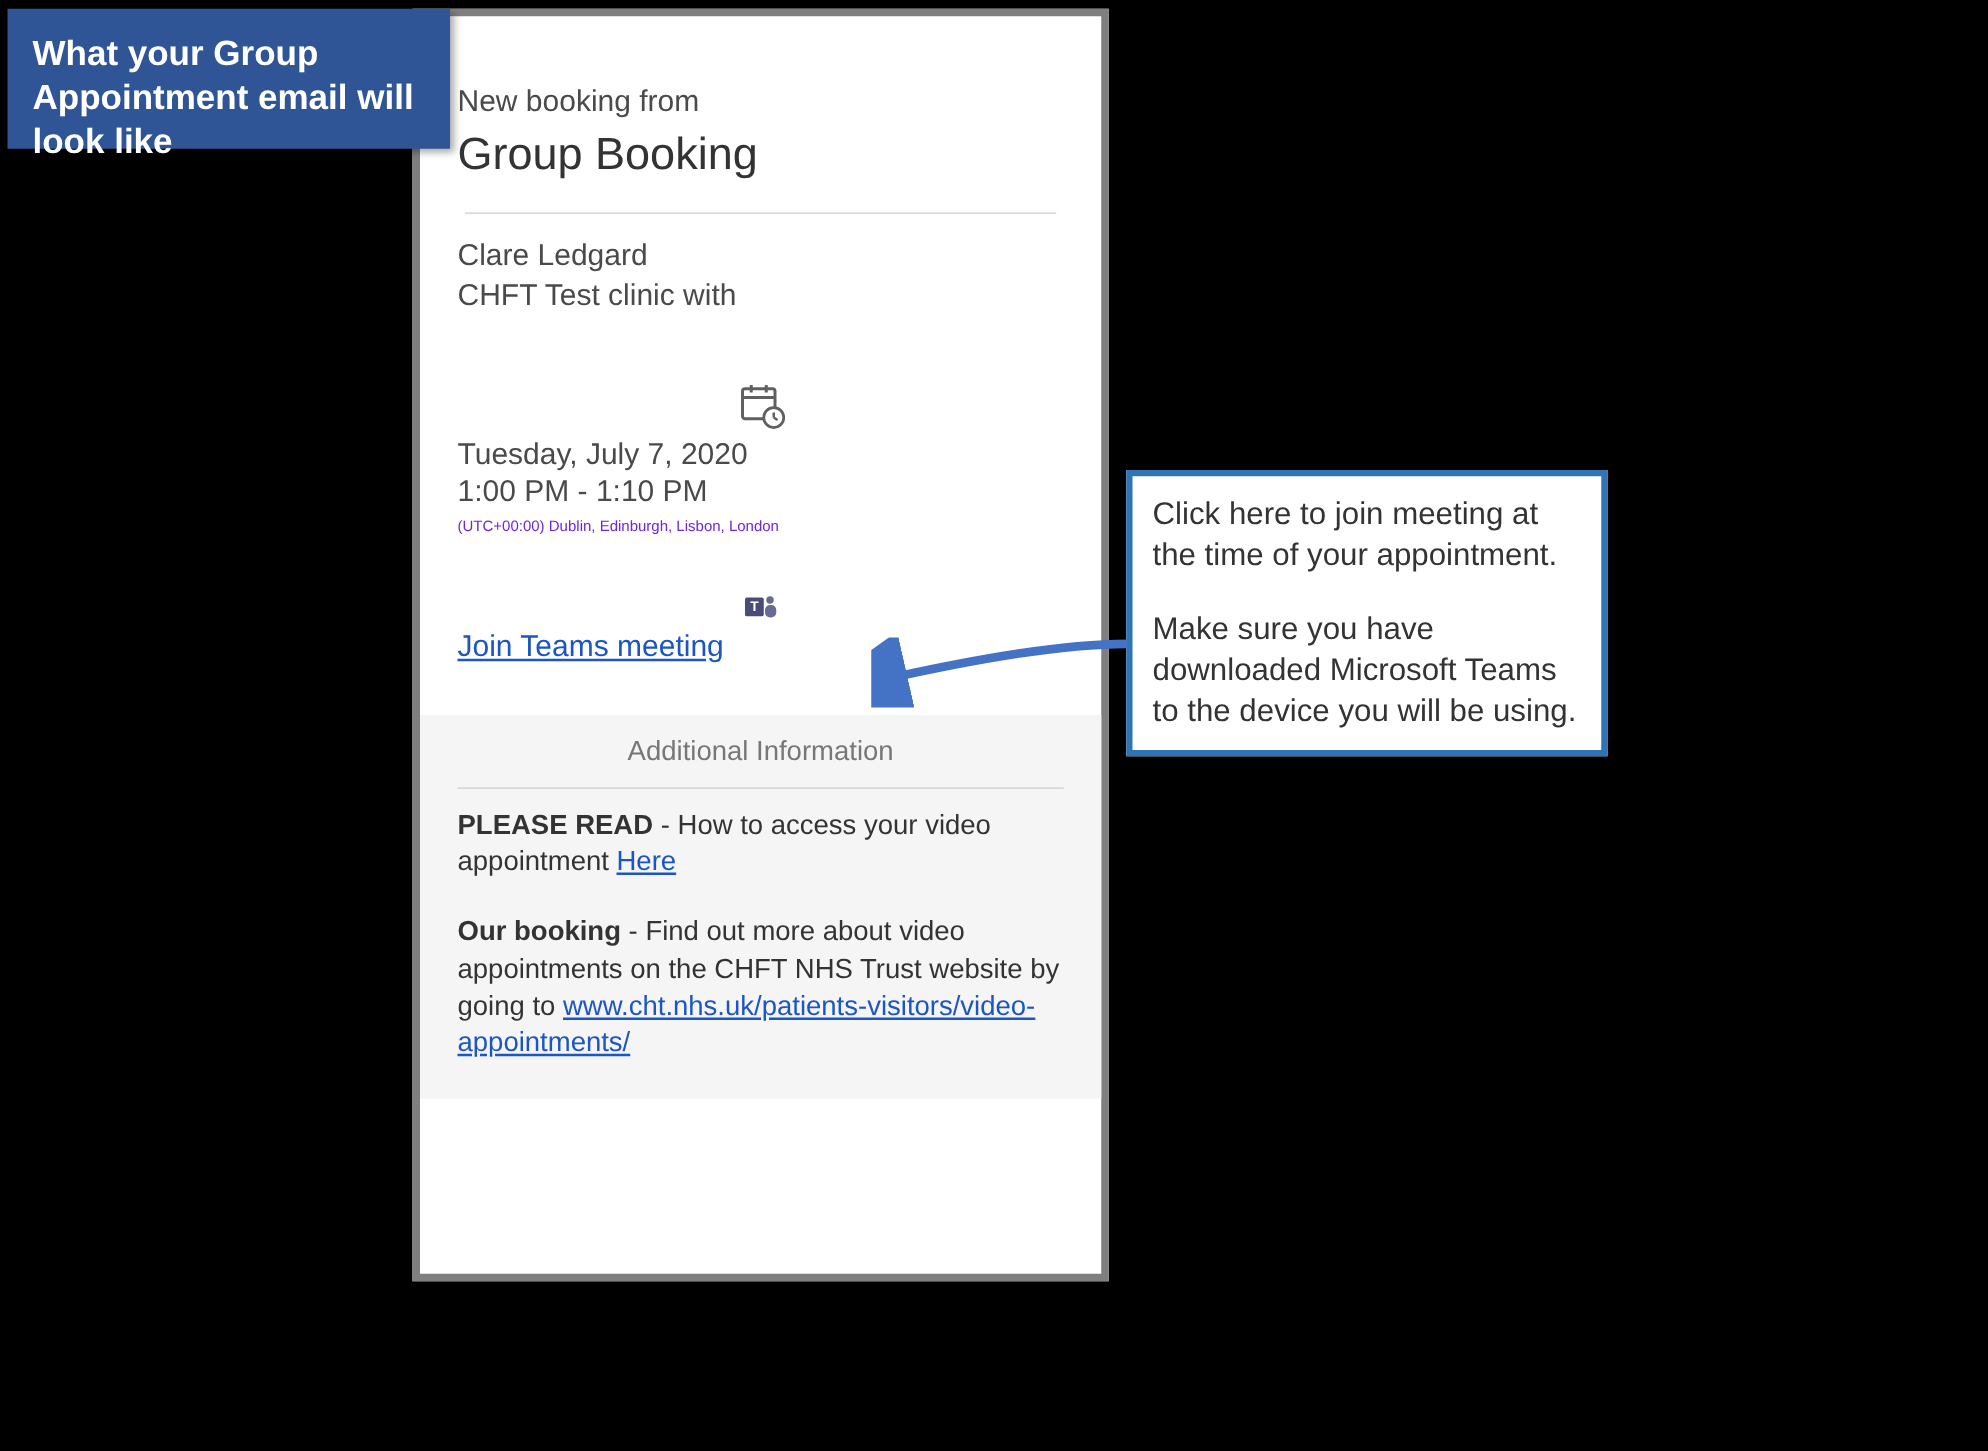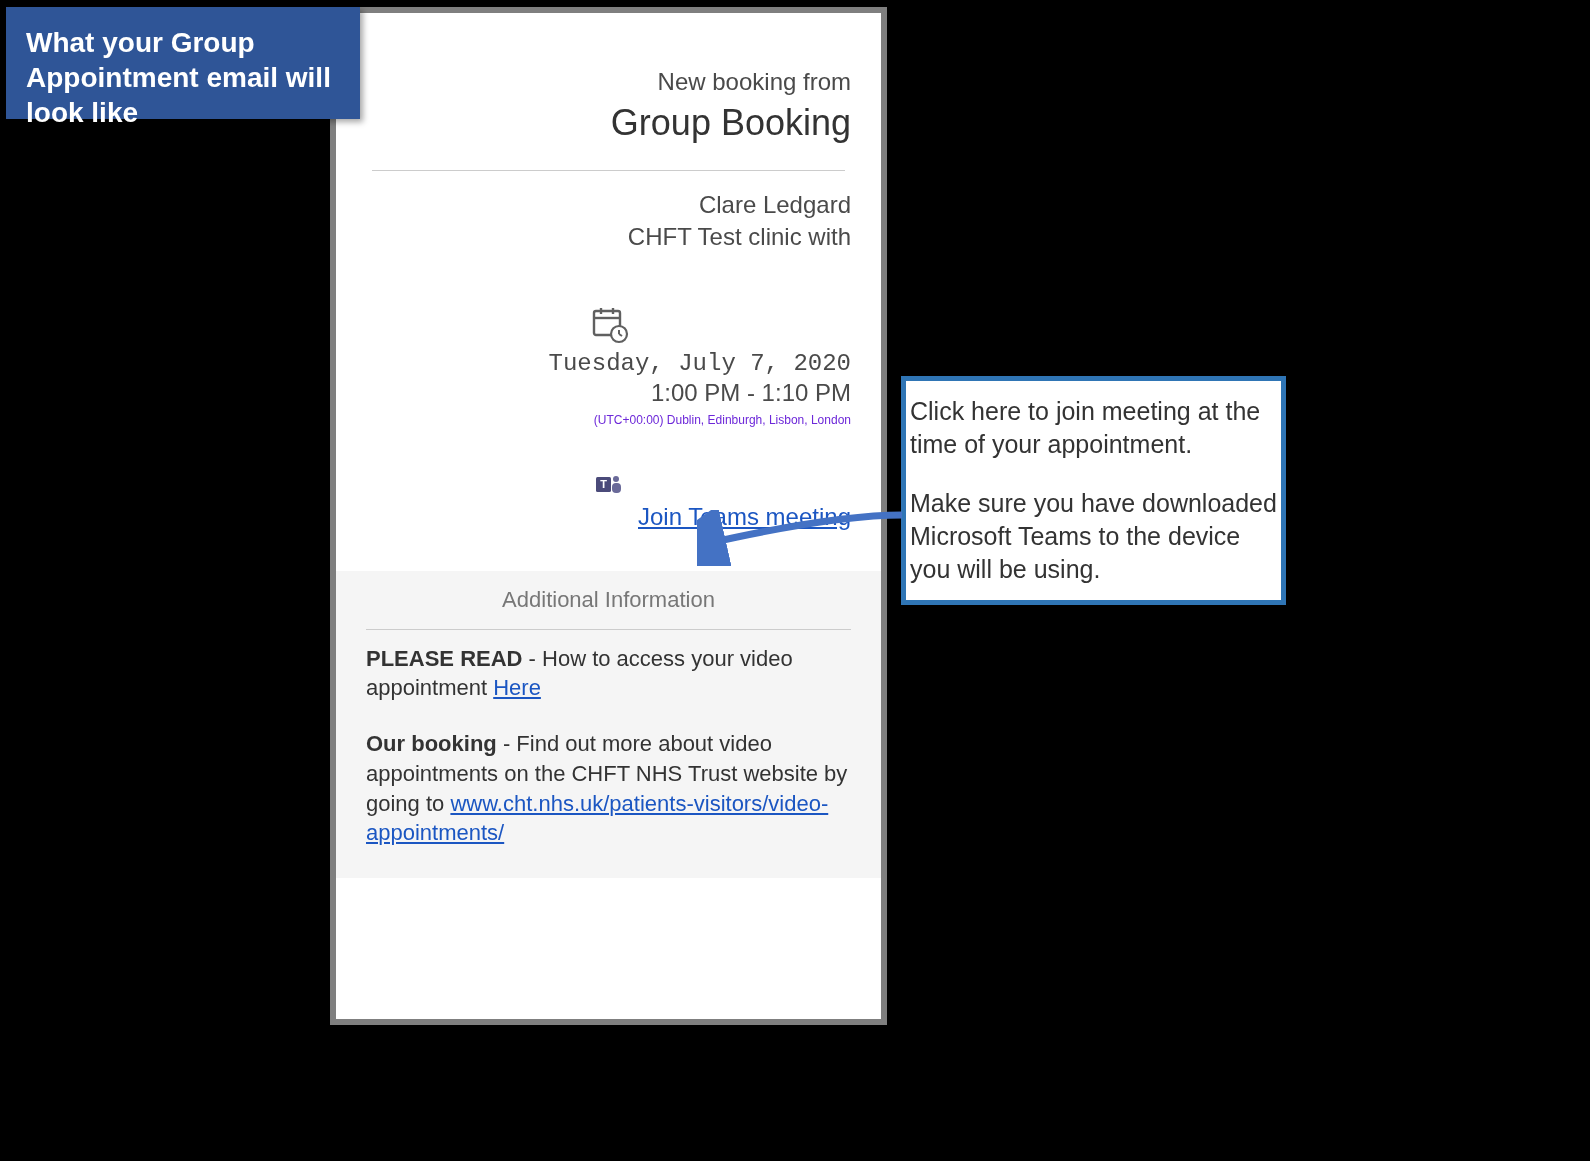--- a/index.html
+++ b/index.html
@@ -2,27 +2,27 @@
 <html><head>
 <meta charset="utf-8">
 <style>
   html,body{margin:0;padding:0;background:#000;font-family:"Segoe UI",Arial,sans-serif;}
   .canvas{position:relative;width:1590px;height:1161px;background:#000;}
   
   .email-card{
     position:absolute;left:330px;top:7px;width:557px;height:1018px;
     background:#fff;border:6px solid #7f7f7f;box-sizing:border-box;
   }
-  .email-top{padding:30px 30px 0 30px;text-align:right;}
+  .email-top{padding:30px 30px 0 30px;text-align:left;}
   .preheader{font-size:24px;color:#4a4a4a;margin-top:25px;}
   .title{font-size:36px;color:#333;font-weight:300;margin-top:6px;}
   .rule{border:none;border-top:1px solid #ccc;margin:26px 6px 18px 6px;}
   .clinic{font-size:24px;color:#4a4a4a;line-height:1.35;}
   .calendar-icon{margin:50px auto 6px auto;width:40px;height:40px;}
-  .date{font-size:24px;color:#4a4a4a;margin-top:2px;font-family:Liberation Mono, monospace;}
+  .date{font-size:24px;color:#4a4a4a;margin-top:2px;}
   .time{font-size:24px;color:#4a4a4a;margin-top:2px;}
   .tz{font-size:12px;color:#6d28d9;margin-top:6px;}
   .teams-icon{margin:44px auto 4px auto;width:28px;height:28px;}
   .join-link{font-size:24px;color:#1b56c2;text-decoration:underline;cursor:pointer;display:inline-block;}
   .addl{
     background:#f5f5f5;margin-top:40px;padding:10px 30px 30px 30px;text-align:left;
   }
   .addl-title{
     text-align:center;font-size:22px;color:#777;border-bottom:1px solid #ccc;
     padding:6px 0 16px 0;margin-bottom:14px;
@@ -35,21 +35,21 @@
   .label-callout{
     position:absolute;left:6px;top:7px;width:354px;height:112px;
     background:#2f5597;color:#fff;font-size:28px;font-weight:bold;
     padding:18px 20px;box-sizing:border-box;line-height:1.25;
     box-shadow:3px 3px 6px rgba(0,0,0,.35);
   }
   
   .instr-callout{
     position:absolute;left:901px;top:376px;width:385px;
     background:#fff;border:5px solid #2f75b5;box-sizing:border-box;
-    padding:14px 4px;font-size:25px;color:#333;line-height:1.32;
+    padding:14px 16px;font-size:25px;color:#333;line-height:1.32;
   }
   
   .arrow{position:absolute;left:697px;top:510px;width:210px;height:56px;pointer-events:none;}
 </style>
 </head>
 <body>
 
 <div class="canvas">
 
   <div class="email-card">

